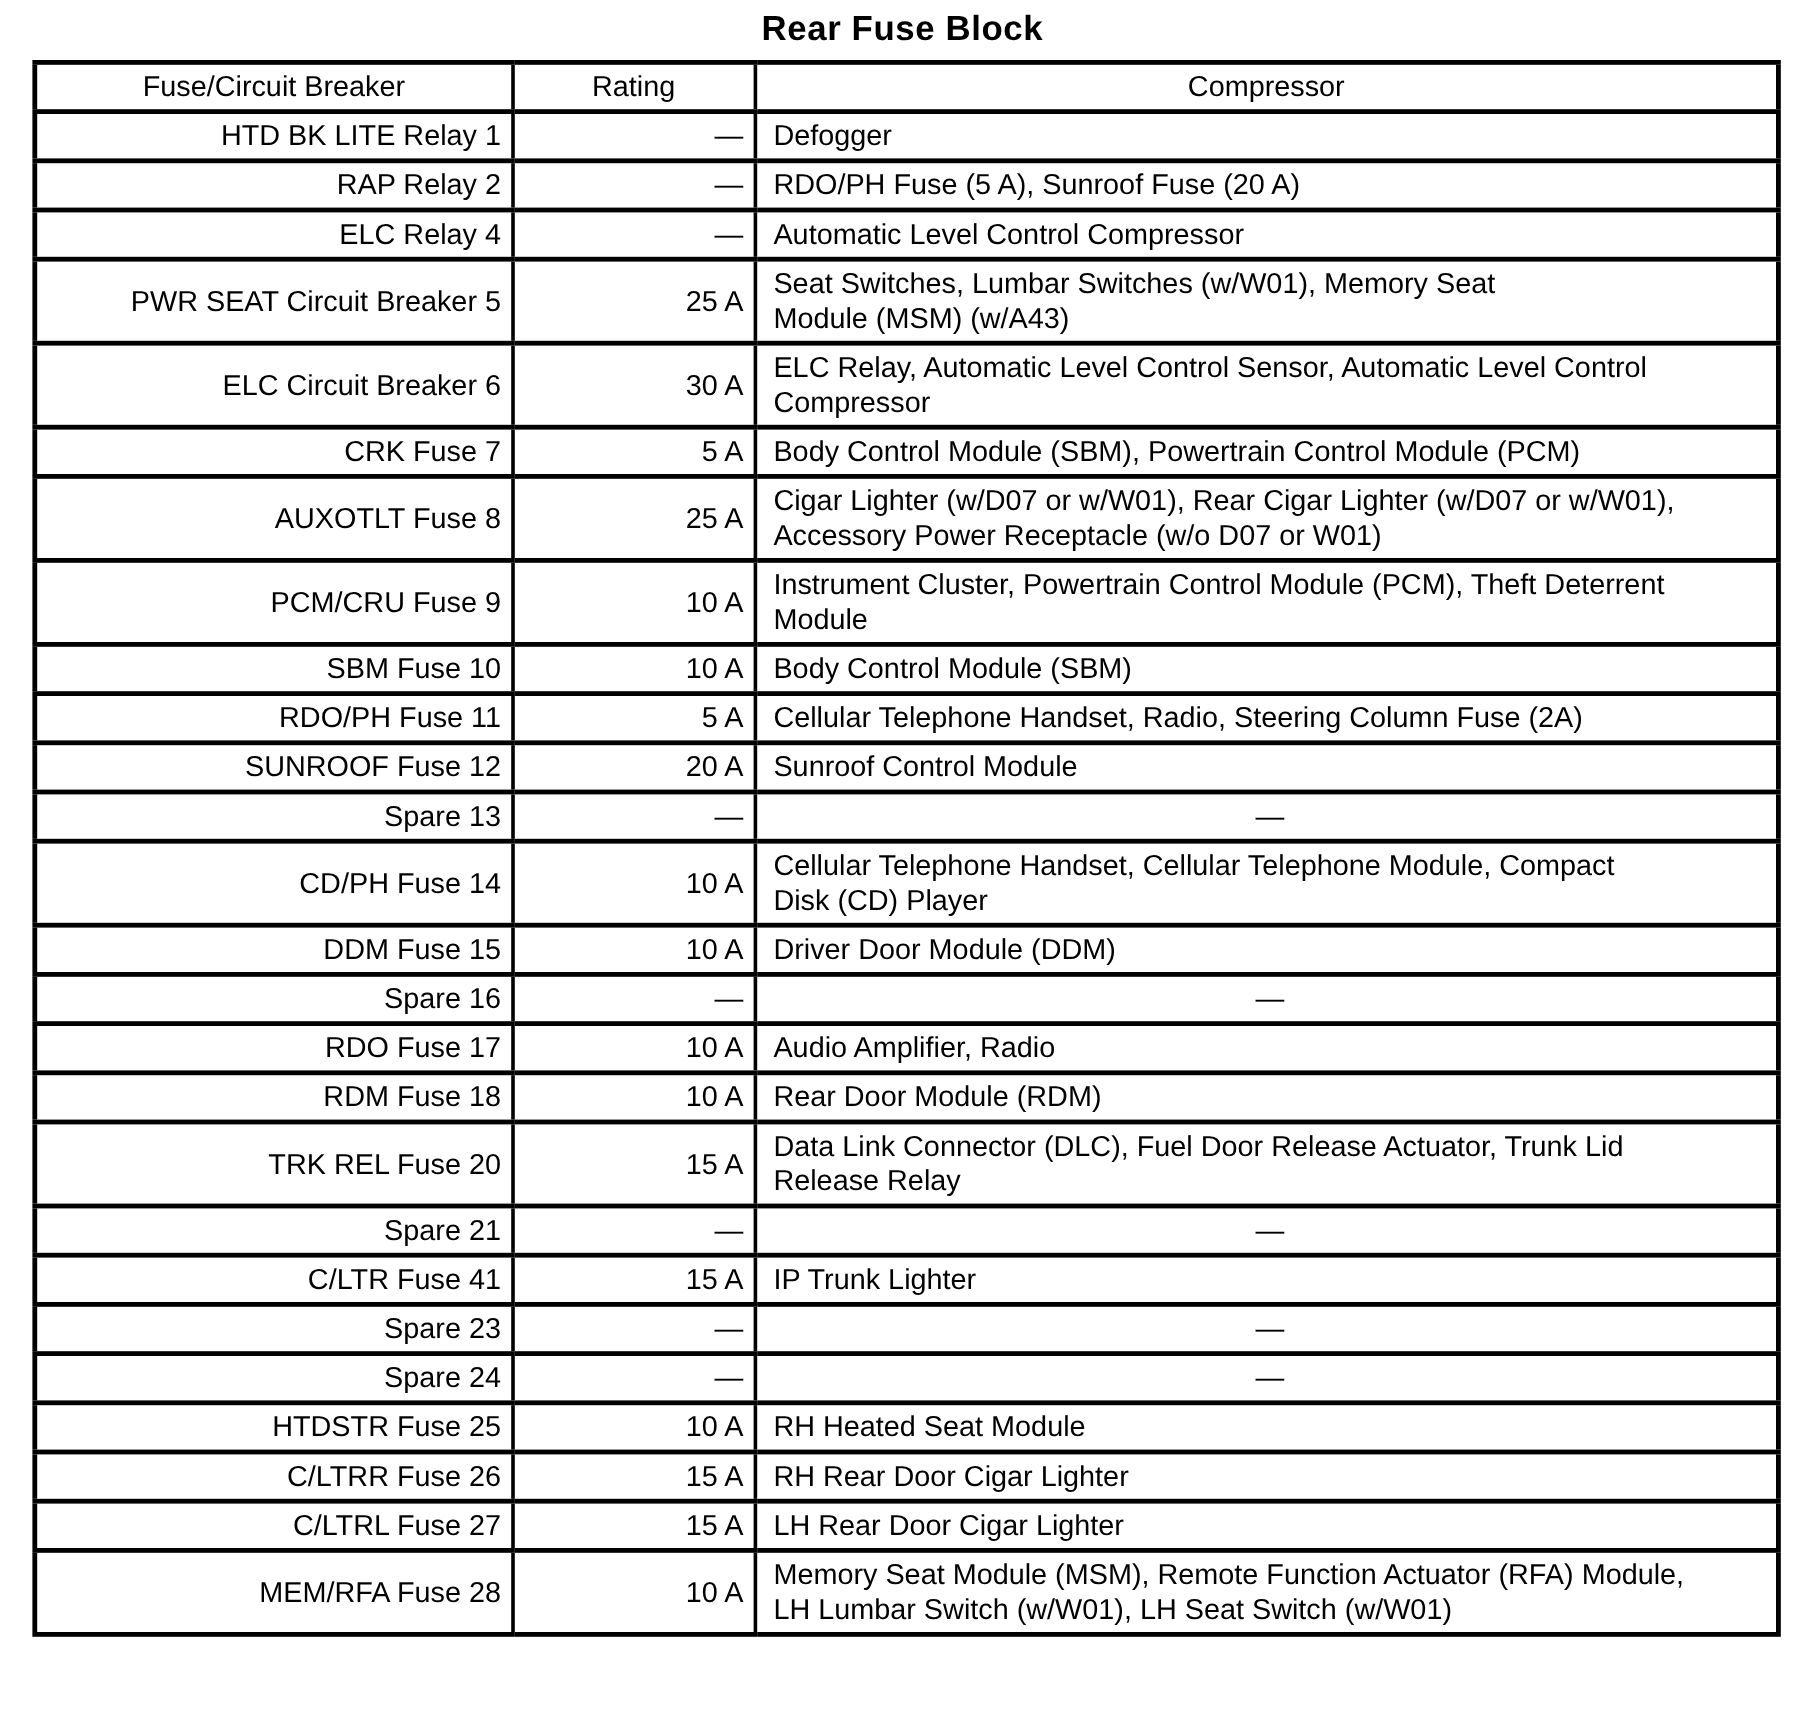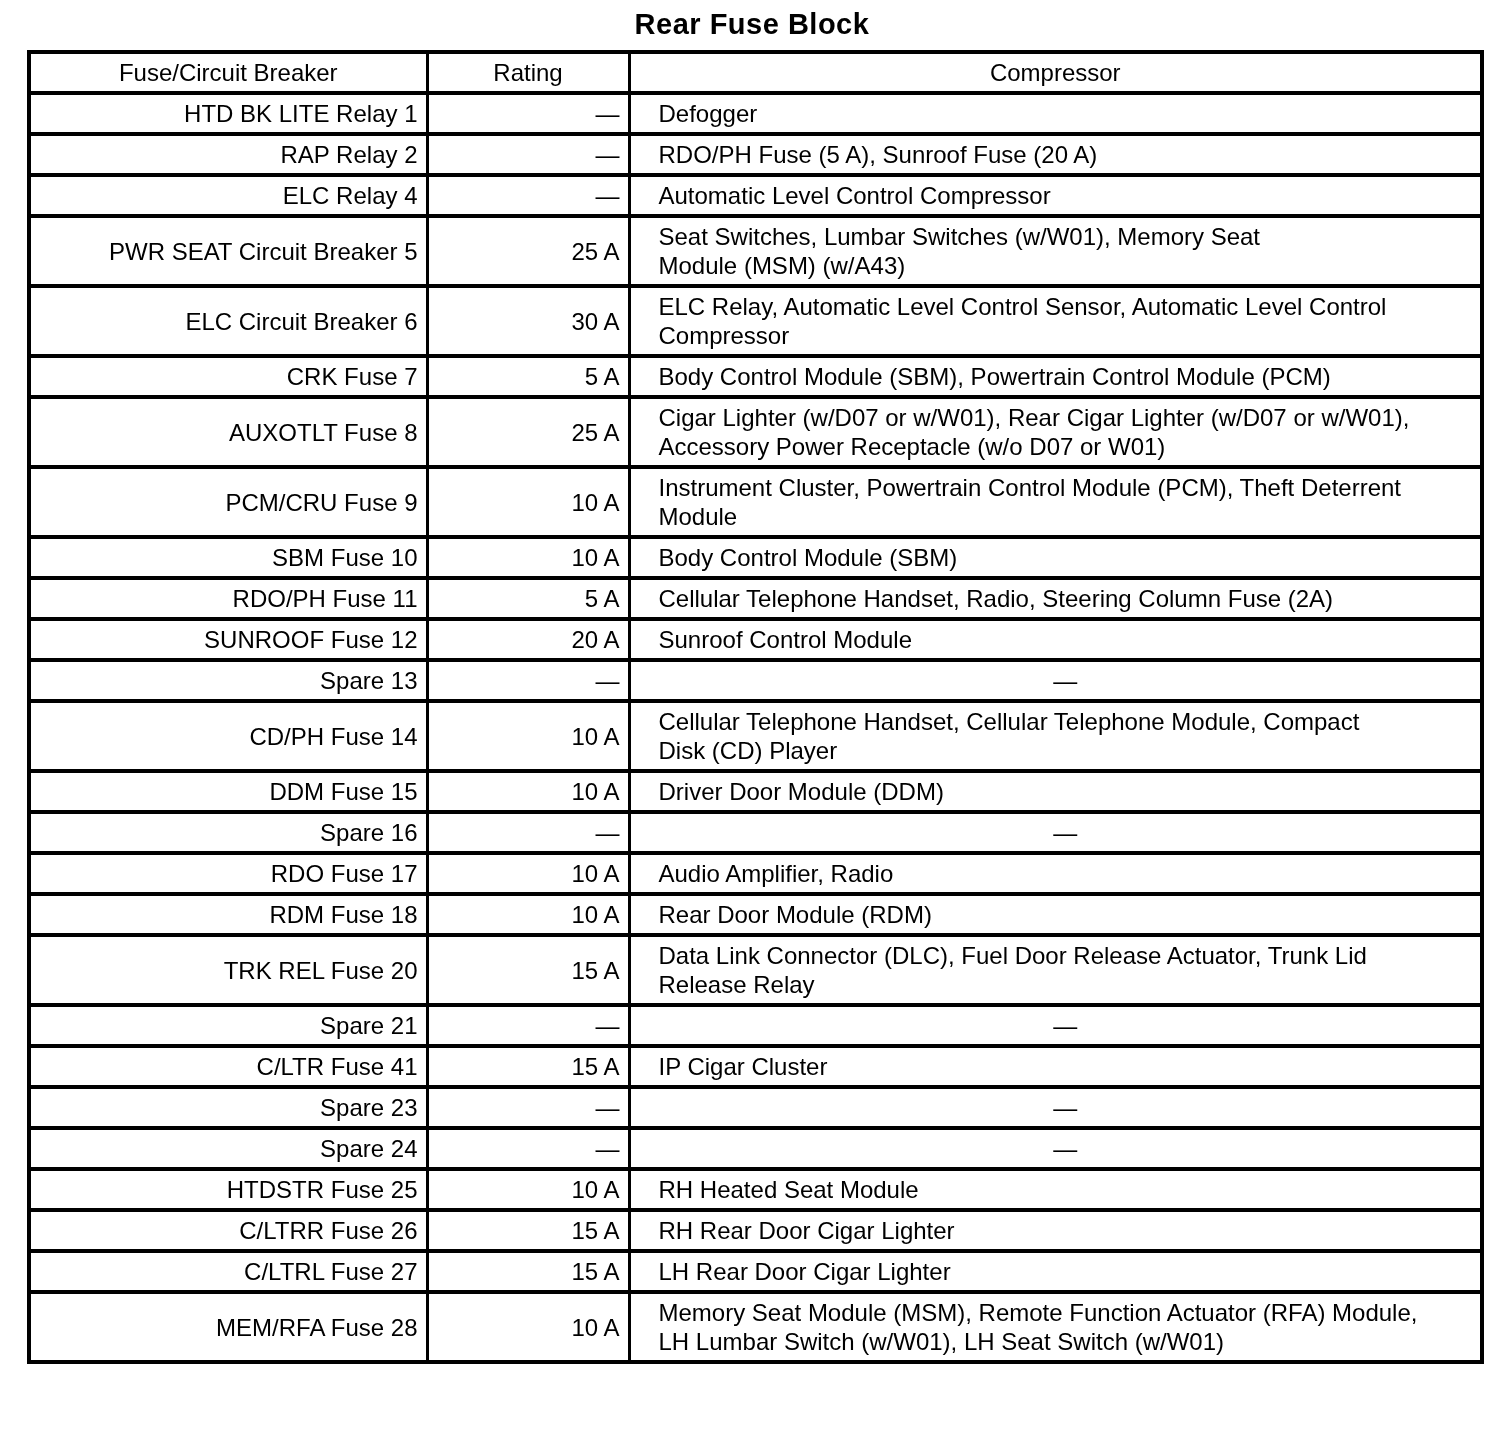--- a/index.html
+++ b/index.html
@@ -50,21 +50,21 @@
   }
   tr { height: 41px; }
   td {
     font-size: 24px;
     line-height: 29px;
     padding: 4px 8px;
   }
   td.c1, td.c2 { text-align: right; }
   td.c3 {
     text-align: left;
-    padding-left: 28px;
+    padding-left: 14px;
     white-space: pre-line;
   }
   td.c3.dash {
     text-align: center;
     white-space: normal;
   }
 </style>
 </head>
 <body>
 
@@ -203,21 +203,21 @@
 
   <tr>
     <td class="c1">Spare 21</td>
     <td class="c2">—</td>
     <td class="c3 dash">—</td>
   </tr>
 
   <tr>
     <td class="c1">C/LTR Fuse 41</td>
     <td class="c2">15 A</td>
-    <td class="c3">IP Cigar Cluster</td>
+    <td class="c3">IP Trunk Lighter</td>
   </tr>
 
   <tr>
     <td class="c1">Spare 23</td>
     <td class="c2">—</td>
     <td class="c3 dash">—</td>
   </tr>
 
   <tr>
     <td class="c1">Spare 24</td>

